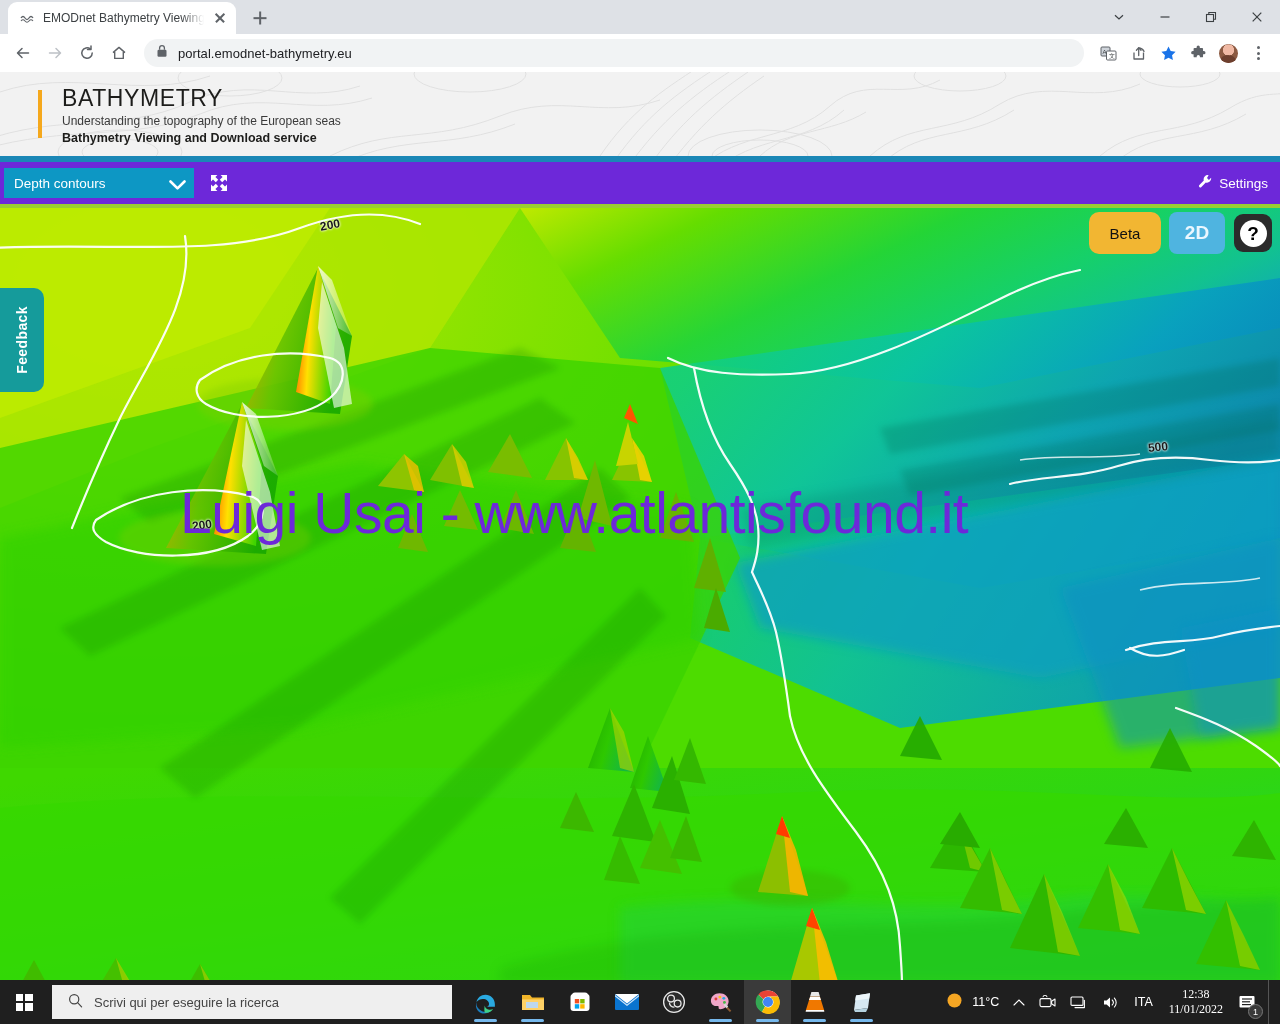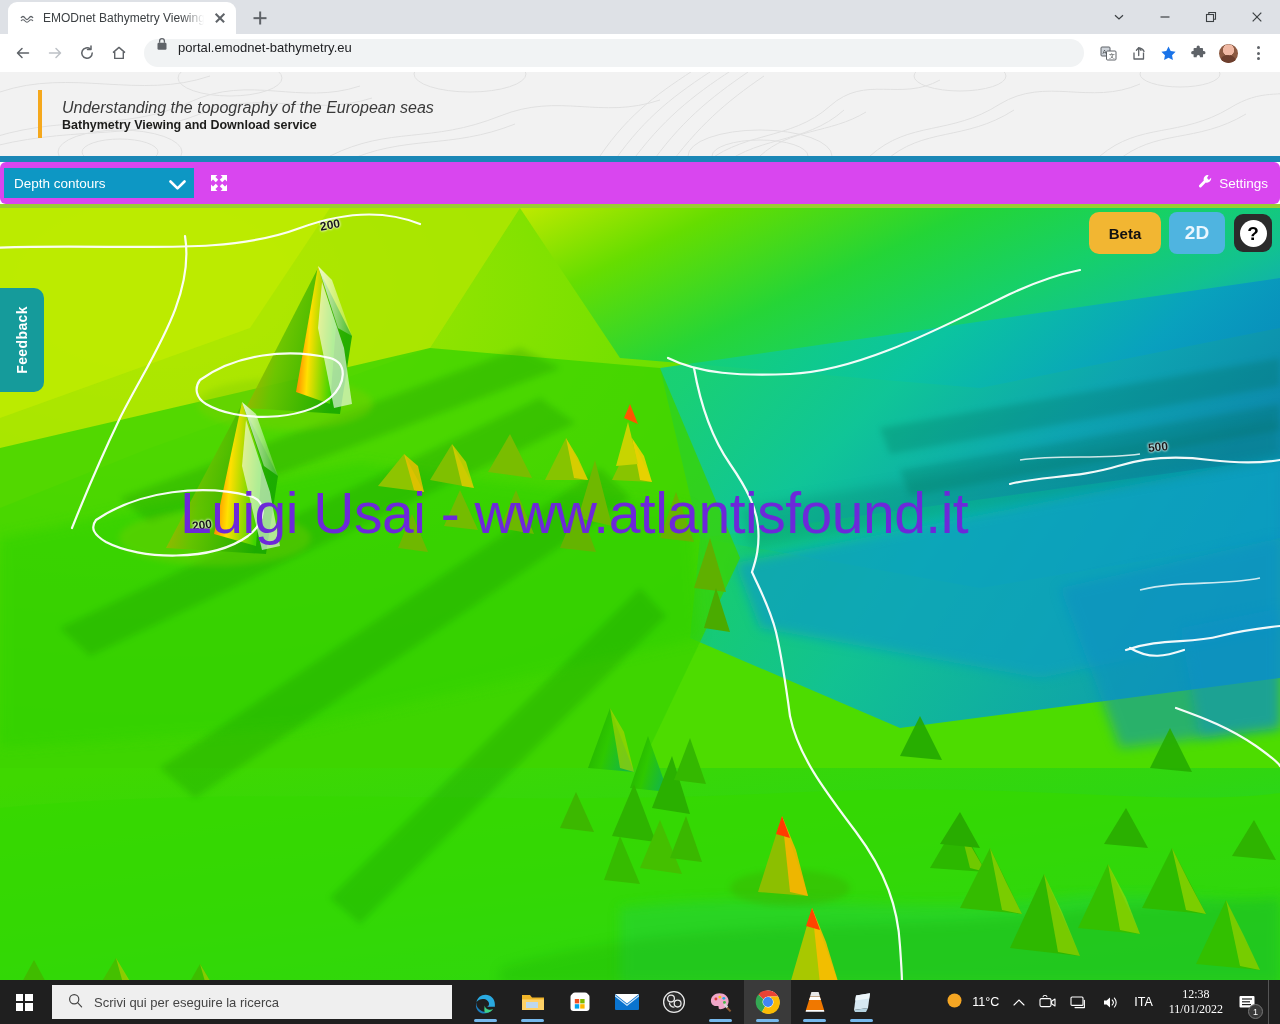--- a/index.html
+++ b/index.html
@@ -41,21 +41,21 @@
   .newtab:after { width:1.7px; height:13px; transform:translate(-50%,-50%); }
 
   .wincontrols { position:absolute; right:0; top:0; height:34px; display:flex; }
   .wc { width:46px; height:34px; display:flex; align-items:center; justify-content:center; }
   .wc svg { display:block; }
 
   .navbar { height:38px; background:#fff; display:flex; align-items:center; padding:0 8px; gap:2px; }
   .navbtn { width:30px; height:30px; display:flex; align-items:center; justify-content:center; border-radius:50%; }
   .omnibox {
     flex:1; height:28px; background:#f1f3f4; border-radius:14px;
-    display:flex; align-items:flex-end; padding:12px 12px; gap:10px; margin:0 8px;
+    display:flex; align-items:center; padding:12px 12px; gap:10px; margin:0 8px;
   }
   .omni-url { font-size:13px; color:#202124; letter-spacing:.05px; }
   .omni-actions { display:flex; align-items:center; gap:2px; margin-left:auto; }
   .tbicon { width:28px; height:28px; display:flex; align-items:center; justify-content:center; }
   .avatar {
     width:19px; height:19px; border-radius:50%;
     background:radial-gradient(circle at 50% 32%, #f0b9a4 0 34%, #8c5a42 36% 100%);
     position:relative; overflow:hidden;
   }
   .avatar:after {
@@ -76,28 +76,28 @@
   .brandrow { display:flex; align-items:center; position:relative; z-index:2; }
   .logo-wrap { width:104px; }
   .logo-mark { width:104px; height:46px; }
   .logo-word {
     font-size:20.5px; font-weight:bold; color:#1d1d1b; letter-spacing:-0.4px;
     line-height:18px; margin-top:4px; font-family:"Liberation Sans", sans-serif;
   }
   .divider-bar { width:4px; height:48px; background:#f5a81c; margin:0 20px 0 24px; }
   .titleblock { padding-top:2px; }
   .t-main { font-size:23px; color:#1d1d1b; letter-spacing:.6px; line-height:26px; }
-  .t-sub { font-size:16px; font-style:italic; color:#3a3a3a; line-height:16px; margin-top:2px; }
+  .t-sub { font-size:12px; color:#3a3a3a; line-height:16px; margin-top:2px; }
   .t-sub2 { font-size:12.5px; font-weight:bold; color:#1d1d1b; line-height:16px; margin-top:1px; }
 
   .accent-bar { height:6px; background:#1b87b6; }
 
   .toolbar {
-    height:42px; background:#d946ef; display:flex; align-items:center;
-    padding:0 12px 0 4px; position:relative;border-radius:6px;
+    height:42px; background:#6d28d9; display:flex; align-items:center;
+    padding:0 12px 0 4px; position:relative;
   }
   .layer-select {
     width:190px; height:30px; background:#0d97c4; color:#fff;
     display:flex; align-items:center; justify-content:space-between;
     padding:0 8px 0 10px; font-size:13.5px;
   }
   .chev { width:17px; height:10px; }
   .fsbtn { margin-left:14px; width:22px; height:22px; display:flex; align-items:center; justify-content:center; }
   .settings {
     margin-left:auto; display:flex; align-items:center; gap:6px;
@@ -117,21 +117,21 @@
   }
   .feedback span {
     color:#fff; font-size:14px; font-weight:bold;
     writing-mode:vertical-rl; transform:rotate(180deg); letter-spacing:.4px;
   }
 
   .map-ctrls { position:absolute; right:8px; top:4px; display:flex; align-items:flex-start; z-index:20; }
   .beta-badge {
     width:72px; height:42px; background:#f2b632; border-radius:10px;
     display:flex; align-items:center; justify-content:center;
-    color:#111; font-size:15px; font-weight:bold; margin-right:8px;
+    color:#111; font-size:15px; font-weight:normal; margin-right:8px;
   }
   .btn-2d {
     width:56px; height:42px; background:#4fb4e0; border-radius:8px;
     display:flex; align-items:center; justify-content:center;
     color:#eaf7ff; font-size:19px; font-weight:bold; margin-right:9px;
   }
   .btn-help {
     width:38px; height:38px; background:#2b2b2b; border-radius:9px;
     display:flex; align-items:center; justify-content:center; margin-top:2px;
   }
@@ -331,20 +331,21 @@
           <ellipse cx="1180" cy="2" rx="40" ry="13"></ellipse>
           <ellipse cx="470" cy="2" rx="56" ry="18"></ellipse>
         </g>
       </svg>
 
       <div class="brandrow">
 
         <div class="divider-bar"></div>
 
         <div class="titleblock">
+          <div class="t-main">BATHYMETRY</div>
           <div class="t-sub">Understanding the topography of the European seas</div>
           <div class="t-sub2">Bathymetry Viewing and Download service</div>
         </div>
       </div>
     </div>
 
     <div class="accent-bar"></div>
 
     <div class="toolbar">
       <div class="layer-select">

